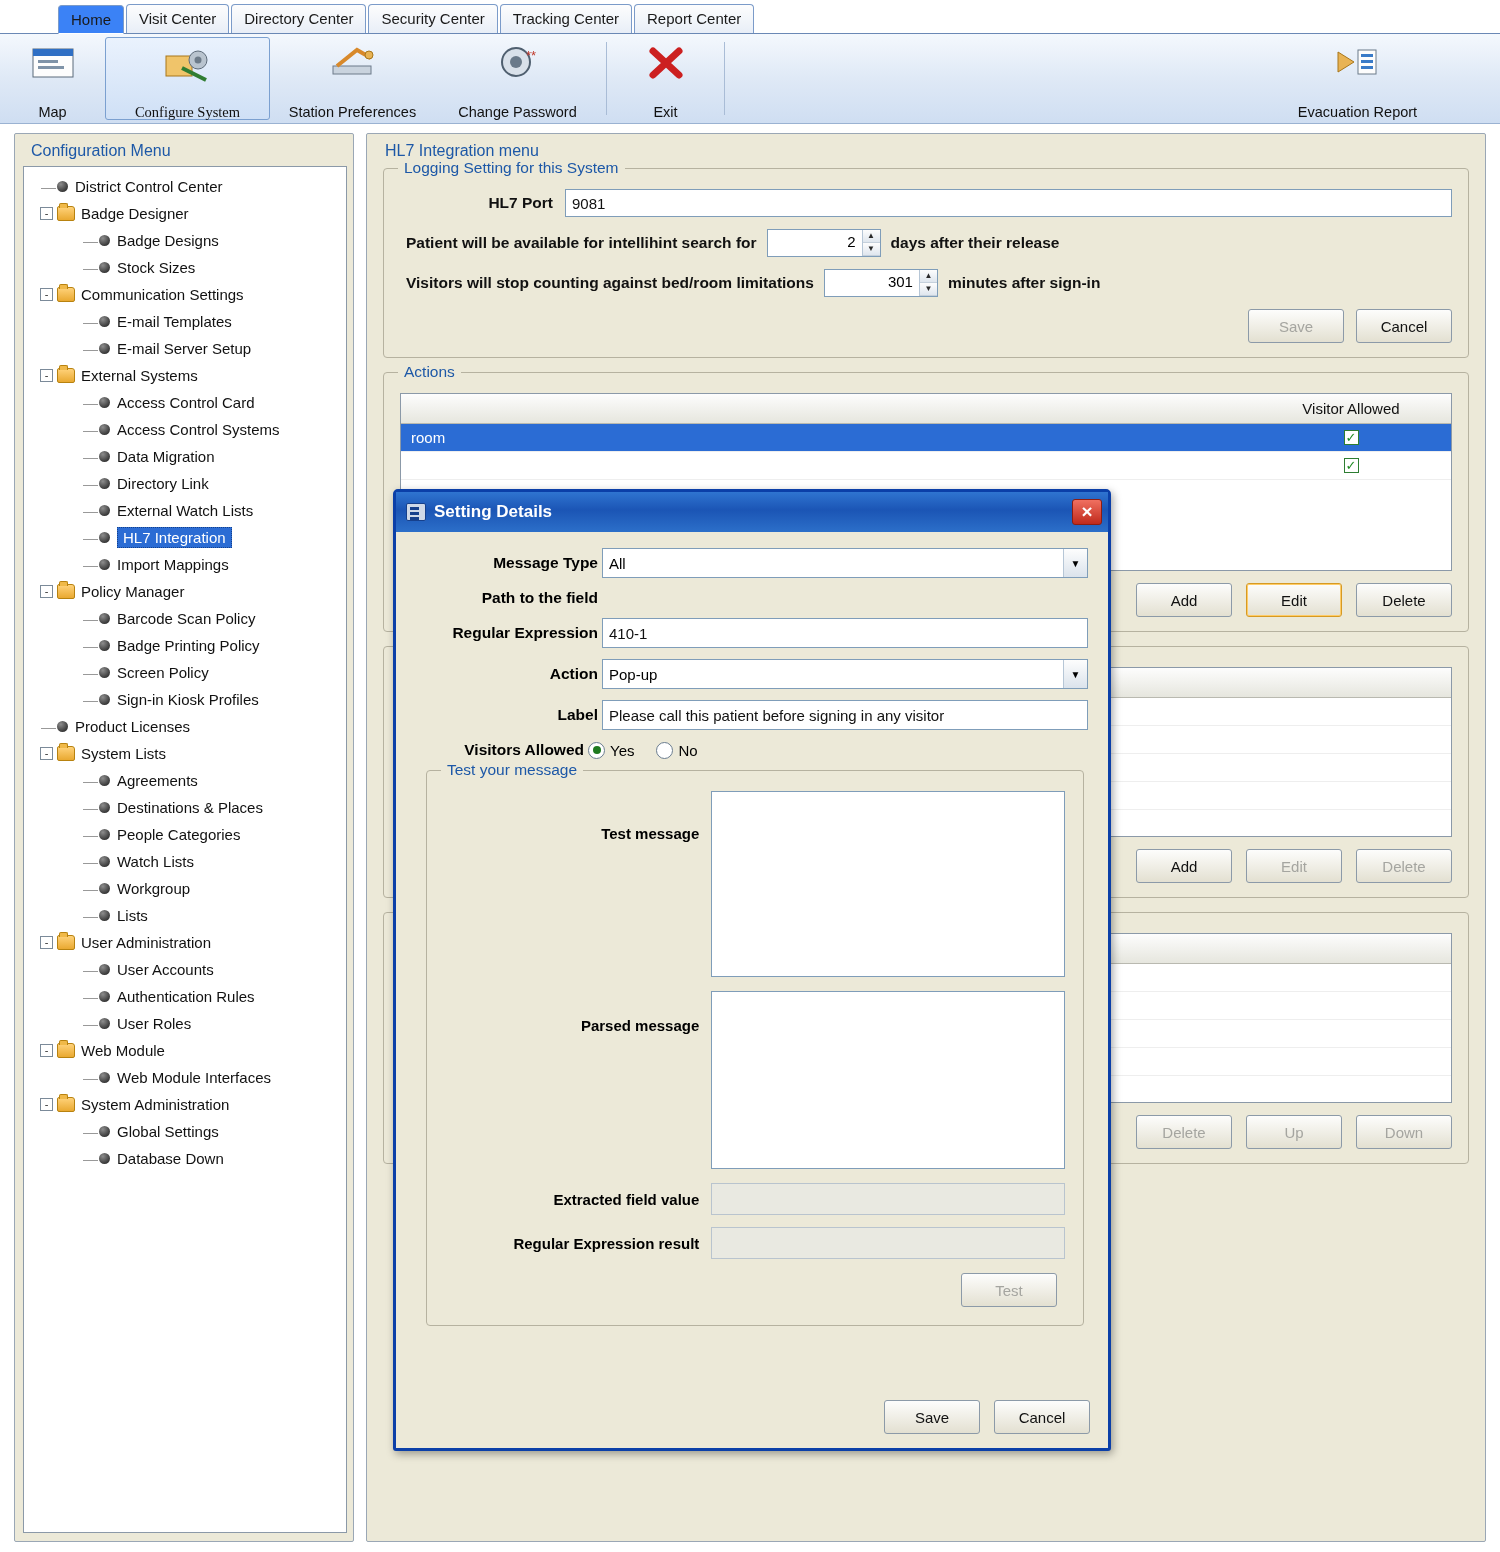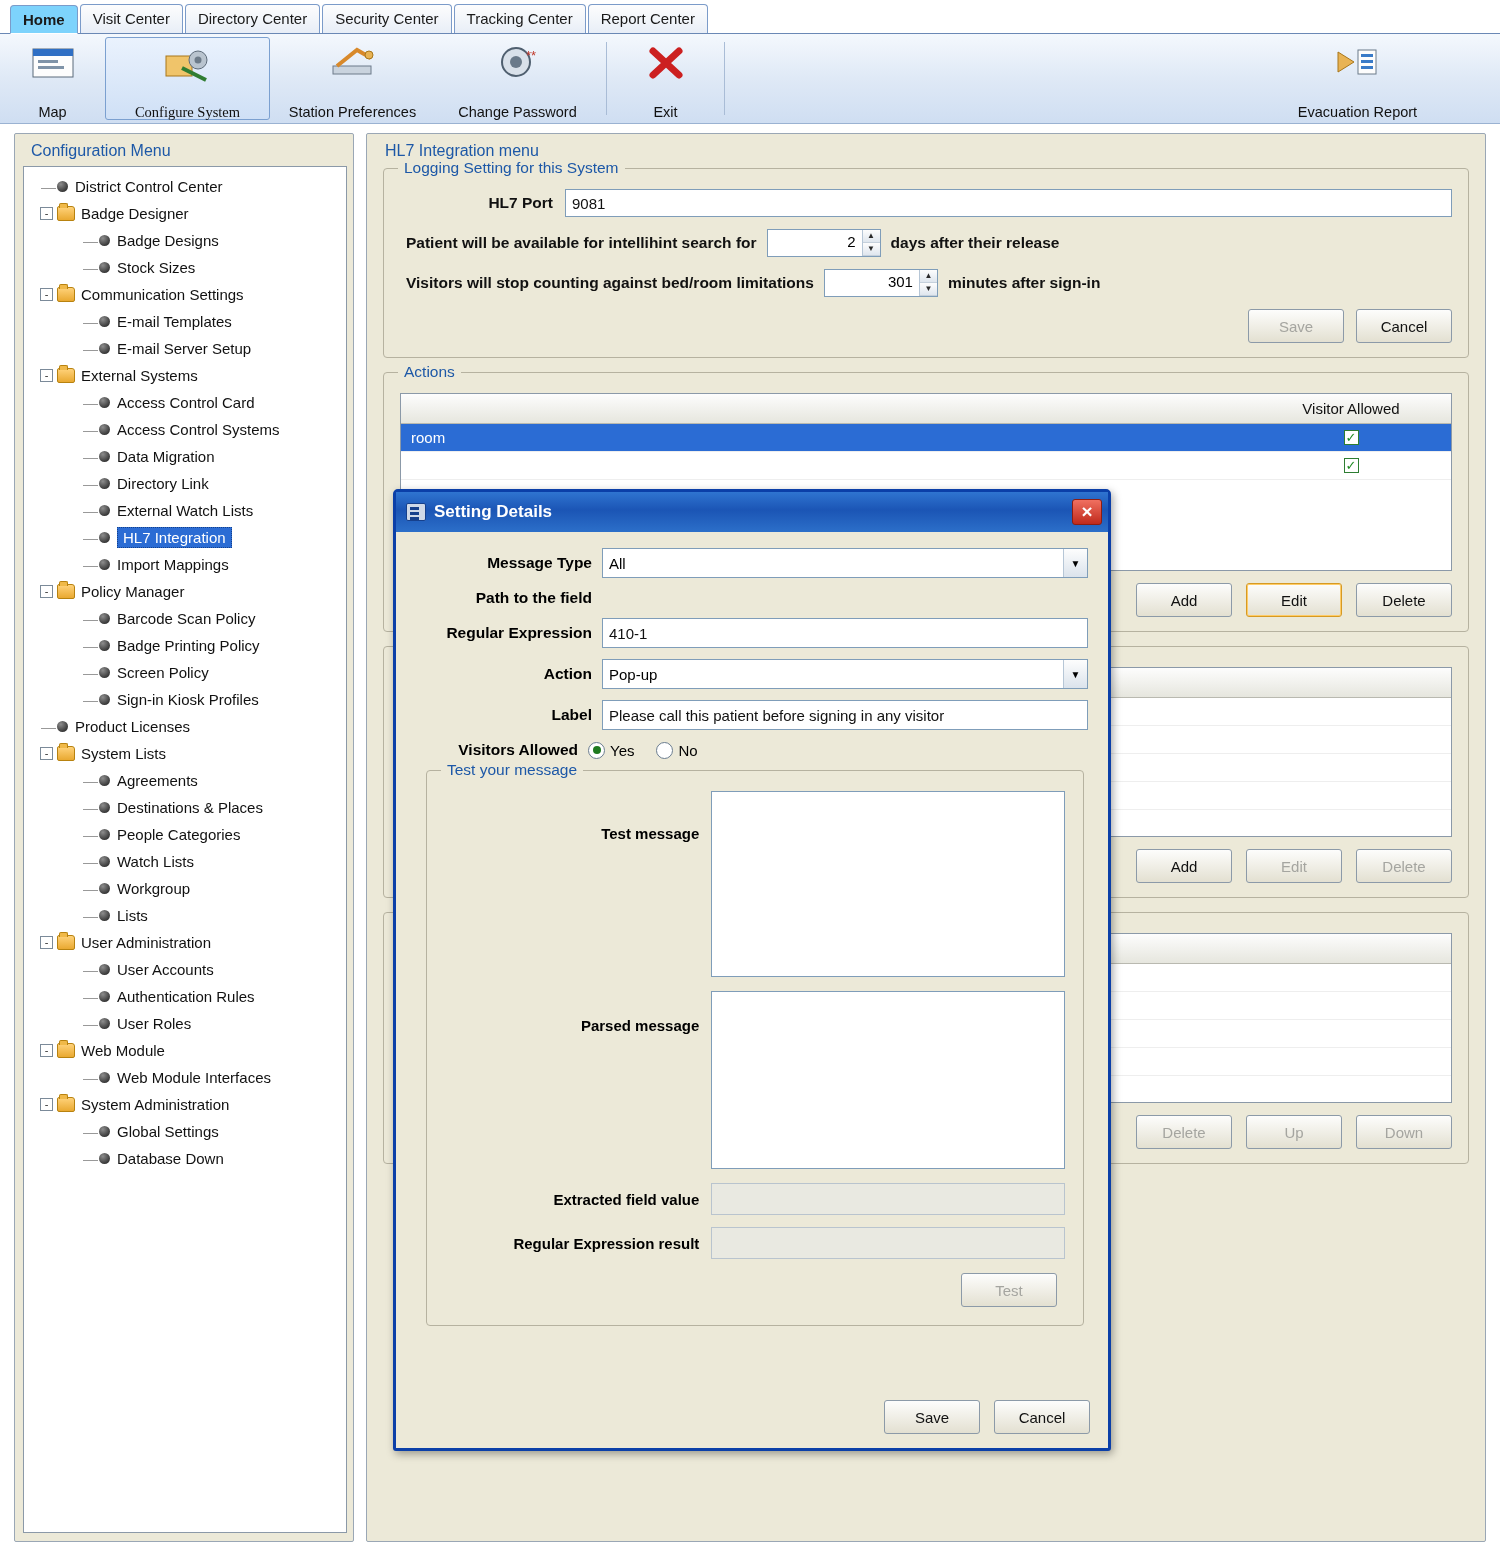--- a/index.html
+++ b/index.html
@@ -27,25 +27,26 @@
     margin-right: 2px;
     border: 1px solid #7b9bc9;
     border-bottom: none;
     border-radius: 4px 4px 0 0;
     background: linear-gradient(to bottom,#fdfdfd,#e8eef7);
     color: #1a1a1a;
     font-size: 15px;
     cursor: default;
   }
   .tab.active {
-    background: #7dd3fc;
-    font-weight: bold;
+    background: #3b82f6;
+    font-weight: normal;
     position: relative;
     top: 1px;
     border-bottom: 1px solid #ffffff;
+    margin-left: 48px;
   }
   
   .ribbon {
     height: 90px;
     background: linear-gradient(to bottom,#f4f8fd 0%,#dfe9f6 50%,#cfdef2 100%);
     border-bottom: 1px solid #9ab2d2;
     display: flex;
     align-items: stretch;
     position: relative;
   }
@@ -235,21 +236,21 @@
   .dlg-close {
     margin-left: auto;
     width: 30px; height: 26px;
     background: linear-gradient(to bottom,#f07060,#c02a1c);
     border: 1px solid #8d1d12; border-radius: 3px;
     color: #fff; font-size: 19px; font-weight: bold;
     display: flex; align-items: center; justify-content: center;
   }
   .dlg-body { padding: 16px 20px 10px 16px; }
   .frow { display: flex; align-items: center; margin-bottom: 11px; }
-  .flabel { width: 190px; text-align: right; padding-right: 10px; font-weight: bold; font-size: 15.5px; }
+  .flabel { width: 190px; text-align: right; padding-right: 4px; font-weight: bold; font-size: 15.5px; }
   .fctl { flex: 1; }
   .combo {
     height: 30px; border: 1px solid #7f9db9; background: #fff;
     display: flex; align-items: center; padding-left: 6px; font-size: 15px;
   }
   .combo .arrow {
     margin-left: auto; width: 24px; height: 28px;
     background: linear-gradient(to bottom,#fdfdfd,#dbe3ec);
     border-left: 1px solid #b6c6d6;
     display: flex; align-items: center; justify-content: center; font-size: 10px;

